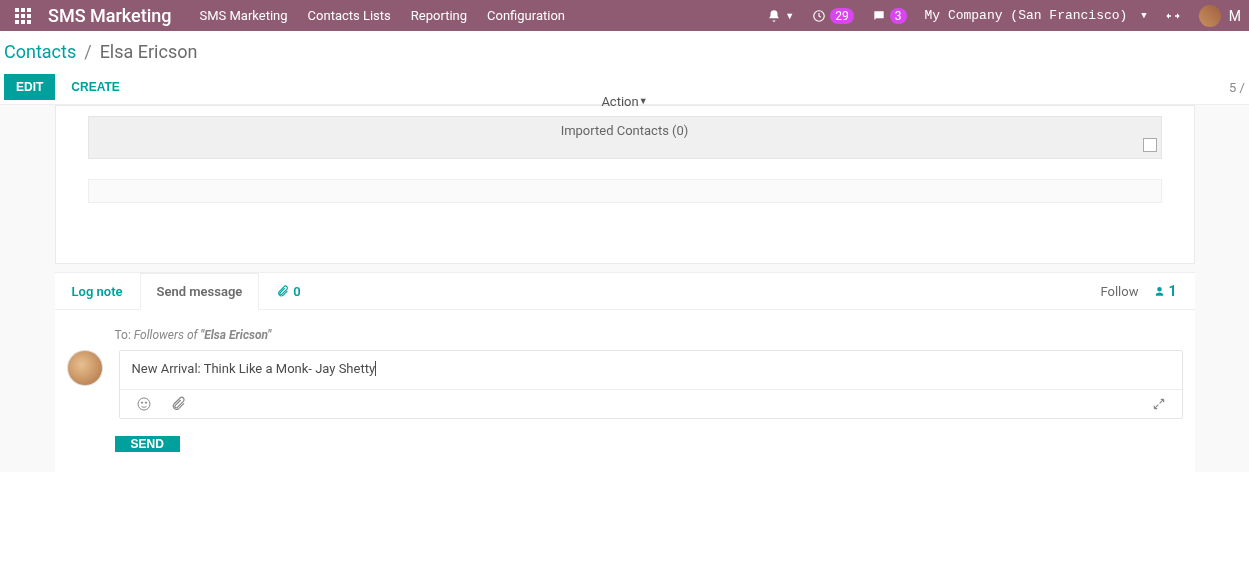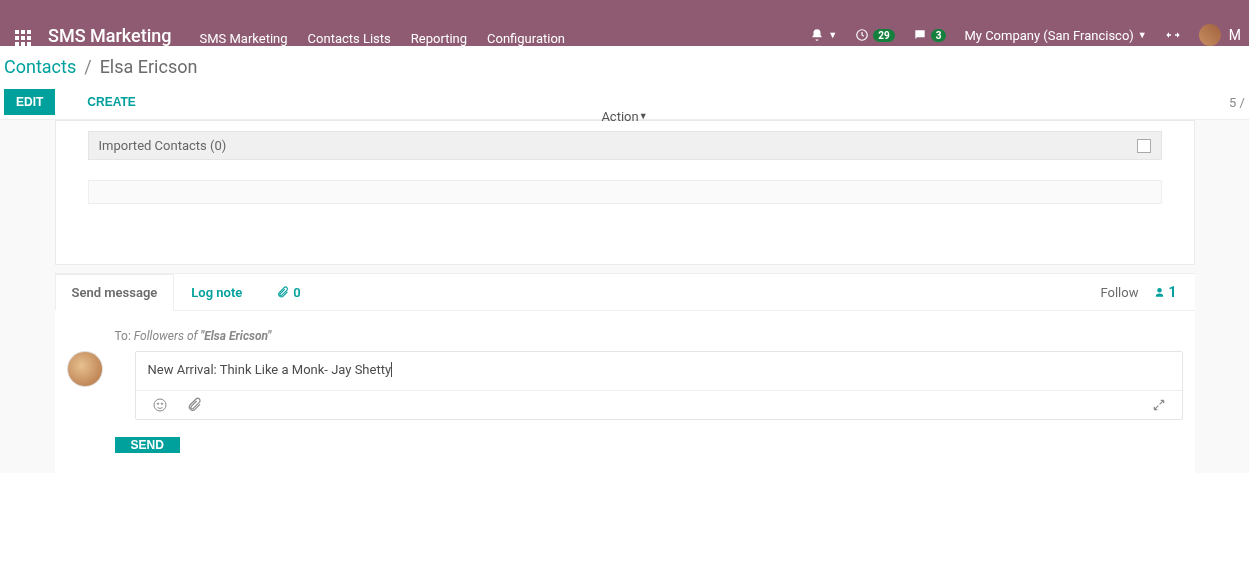--- a/index.html
+++ b/index.html
@@ -1,60 +1,60 @@
 <!DOCTYPE html>
 <html><head>
 <meta charset="utf-8">
 <style>
   * { box-sizing: border-box; margin: 0; padding: 0; }
   body { font-family: -apple-system, BlinkMacSystemFont, "Segoe UI", Roboto, Helvetica, Arial, sans-serif; font-size: 14px; color: #4c4c4c; background: #fff; width: 1249px; height: 581px; overflow: hidden; }
   
-  .topbar { background: #8f5b72; height: 46px; display: flex; align-items: flex-end; color: #fff; padding: 0 8px; }
+  .topbar { background: #8f5b72; height: 31px; display: flex; align-items: center; color: #fff; padding: 0 8px; }
   .apps-icon { width: 30px; display: flex; align-items: center; justify-content: center; cursor: pointer; }
   .app-title { font-size: 18px; font-weight: 500; margin: 0 28px 0 10px; }
   .nav-links { display: flex; gap: 20px; }
   .nav-link { cursor: pointer; font-size: 13px; }
   .topbar-right { margin-left: auto; display: flex; align-items: center; gap: 18px; }
   .icon-btn { cursor: pointer; display: flex; align-items: center; gap: 4px; position: relative; }
-  .badge { background: #15803d; color: #fff; font-size: 10px; padding: 1px 5px; border-radius: 8px; font-weight: bold; }
-  .company { font-size: 13px; cursor: pointer; display: flex; align-items: center; gap: 4px; }
+  .badge { background: #d946ef; color: #fff; font-size: 12px; padding: 1px 5px; border-radius: 8px; font-weight: normal; }
+  .company { font-size: 13px; cursor: pointer; display: flex; align-items: center; gap: 14px; font-family: Liberation Mono, monospace; }
   .avatar-sm { width: 22px; height: 22px; border-radius: 50%; background: linear-gradient(45deg,#c89060,#a06040); display: inline-block; }
   .caret-down { font-size: 9px; }
   
   .breadcrumb-bar { padding: 10px 0 6px 4px; display: flex; align-items: center; font-size: 18px; }
   .bc-link { color: #00a09d; cursor: pointer; }
   .bc-sep { margin: 0 8px; color: #888; }
   .bc-current { color: #6b6b6b; }
   
   .action-bar { padding: 6px 4px 4px; display: flex; align-items: center; border-bottom: 1px solid #eee; position: relative; }
   .btn-primary { background: #00a09d; color: #fff; border: none; padding: 6px 12px; font-weight: bold; font-size: 12px; cursor: pointer; }
-  .btn-link { background: none; border: none; color: #00a09d; font-weight: bold; font-size: 12px; cursor: pointer; margin-left: 32px; }
+  .btn-link { background: none; border: none; color: #00a09d; font-weight: bold; font-size: 12px; cursor: pointer; margin-left: 16px; }
   .action-center { position: absolute; left: 50%; transform: translateX(-50%); display:flex; align-items:center; cursor:pointer; color:#555; font-size:13px;margin-top:28px;}
   .pager { margin-left: auto; color: #8a8a8a; font-size: 13px; }
   
   .main-area { background: #f9f9f9; padding: 0; }
   .form-sheet { background: #fff; margin: 0 auto; max-width: 1140px; border: 1px solid #eaeaea; padding: 0 0 60px; }
-  .list-header { margin: 10px 32px 0; background: #f0f0f0; padding: 6px 10px; display: flex; align-items: center; color: #666; font-size: 13px; border: 1px solid #e5e5e5;}
+  .list-header { margin: 10px 32px 0; background: #f0f0f0; padding: 6px 4px; display: flex; align-items: center; color: #666; font-size: 13px; border: 1px solid #e5e5e5; flex-direction: column;}
   .list-checkbox { margin-left: auto; width: 14px; height: 14px; border: 1px solid #aaa; background: #fff; }
   .empty-row { margin: 20px 32px 0; height: 24px; border: 1px solid #eee; background:#fafafa;}
   
   .chatter { max-width: 1140px; margin: 8px auto 0; background: #fff; border-top: 1px solid #eee; }
   .tabs { display: flex; border-bottom: 1px solid #eee; padding: 0 0 0 0; align-items: center; }
   .tab { padding: 10px 16px; cursor: pointer; color: #00a09d; font-weight: 600; font-size: 13px; border: 1px solid transparent; border-bottom: none;}
   .tab.active { color: #6b6b6b; border-color: #eee; border-bottom: 1px solid #fff; margin-bottom: -1px; background:#fff; }
   .attach-tab { display: flex; align-items: center; gap: 4px;}
   .tabs-right { margin-left: auto; padding: 0 18px; display: flex; align-items: center; gap: 16px; }
   .follow-link { color: #6b6b6b; cursor: pointer; font-size: 13px; }
   .follower-count { color: #00a09d; font-weight: bold; display: flex; align-items: center; gap: 3px; cursor:pointer;}
   
   .compose { padding: 18px 12px 20px; }
   .to-line { margin-left: 48px; font-size: 12px; color: #888; font-style: italic; margin-bottom: 8px;}
   .to-line .follow-of { font-style: italic; }
   .to-line .name-bold { font-weight: bold; }
-  .compose-row { display: flex; gap: 32px; align-items: flex-start; }
+  .compose-row { display: flex; gap: 16px; align-items: flex-start; }
   .avatar-md { width: 36px; height: 36px; border-radius: 50%; background: radial-gradient(circle at 40% 40%, #e8c090, #b07040); flex-shrink: 0; border:1px solid #ddd;}
   .compose-box { flex: 1; border: 1px solid #e5e5e5; border-radius: 2px; }
   .compose-text { padding: 10px 12px; min-height: 38px; font-size: 13px; color: #4c4c4c; }
   .compose-text .cursor { border-right: 1px solid #4c4c4c; animation: none; }
   .compose-toolbar { border-top: 1px solid #eee; padding: 6px 16px; display: flex; align-items: center; gap: 18px; color:#888;}
   .compose-toolbar .right { margin-left: auto; }
   
   .send-btn-row { margin-top: 16px; margin-left: 48px;}
   
   svg { display: block; }
@@ -137,22 +137,22 @@
   <div class="form-sheet">
     <div class="list-header">
       <span>Imported Contacts (0)</span>
       <span class="list-checkbox"></span>
     </div>
     <div class="empty-row"></div>
   </div>
 
   <div class="chatter">
     <div class="tabs">
+      <div class="tab">Log note</div>
       <div class="tab active">Send message</div>
-      <div class="tab">Log note</div>
       <div class="tab attach-tab">
         <svg width="13" height="13" viewBox="0 0 24 24" fill="none" stroke="#00a09d" stroke-width="2">
             <path d="M21 11l-8 8a5 5 0 01-7-7l9-9a3.5 3.5 0 015 5l-9 9a2 2 0 01-3-3l8-8"></path>
           </svg>
         <span>0</span>
       </div>
       <div class="tabs-right">
         <span class="follow-link">Follow</span>
         <span class="follower-count">
           <svg width="11" height="11" viewBox="0 0 24 24" fill="#00a09d">

